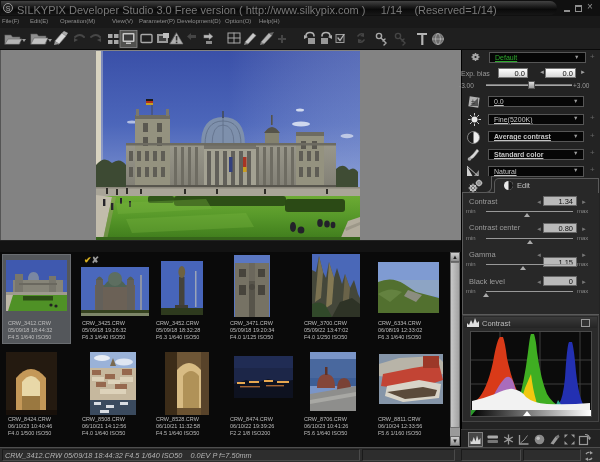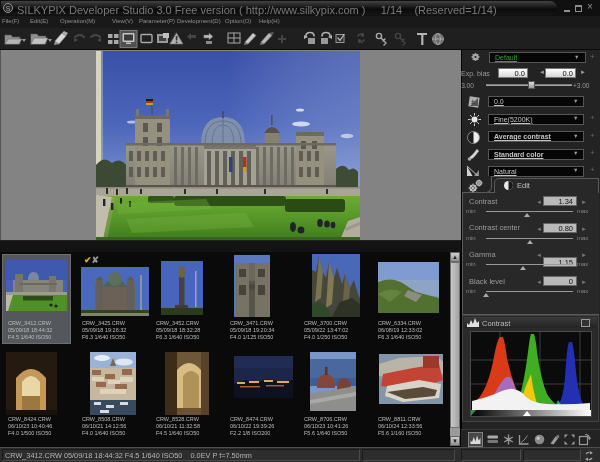--- a/index.html
+++ b/index.html
@@ -712,21 +712,21 @@
         <path d="M8 2.5 Q12.5 2.5 12.5 7" fill="none" stroke="#9a9a9a" stroke-width="1.2"></path>
         <path d="M10.8 5.5 L12.5 8.2 L14.2 5.5 Z"></path>
       </g>
 </g>
 </svg>
 <div class="abs" id="statusbar">
   <div class="scell" style="left:2px;width:358px;"></div>
   <div class="scell" style="left:362px;width:93px;"></div>
   <div class="scell" style="left:461px;width:60px;"></div>
   <div class="scell" style="left:523px;width:58px;"></div>
-  <div class="abs" style="left:5px;top:3px;">CRW_3412.CRW 05/09/18 18:44:32 F4.5 1/640 ISO50&nbsp;&nbsp;&nbsp;&nbsp;0.0EV P f=7.50mm</div>
+  <div class="abs" style="left:5px;top:3px;font-style:italic;">CRW_3412.CRW 05/09/18 18:44:32 F4.5 1/640 ISO50&nbsp;&nbsp;&nbsp;&nbsp;0.0EV P f=7.50mm</div>
   <svg class="abs" style="left:584px;top:3px;" width="10" height="10" viewBox="0 0 10 10">
       <g fill="none" stroke="#a0a0a0" stroke-width="1.3">
         <path d="M2 3 Q3.5 1 5.5 1.5"></path>
         <path d="M8 7 Q6.5 9 4.5 8.5"></path>
       </g>
       <path d="M6 0 L6 3.5 L9 2 Z" fill="#a0a0a0"></path>
       <path d="M4 10 L4 6.5 L1 8 Z" fill="#a0a0a0"></path>
     </svg>
 </div>
 

